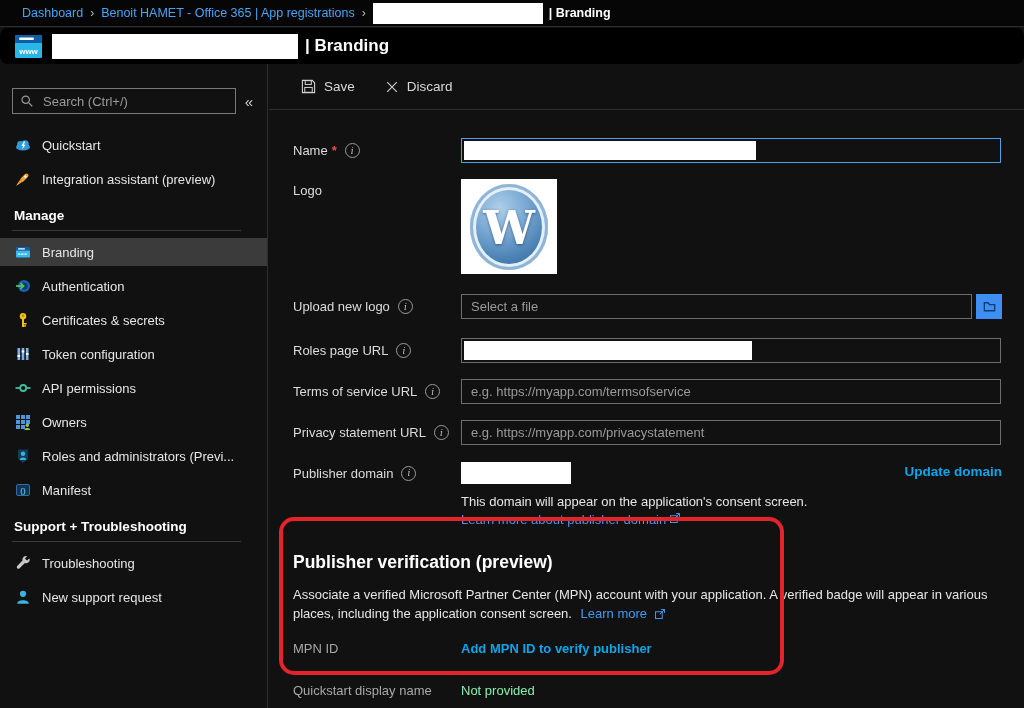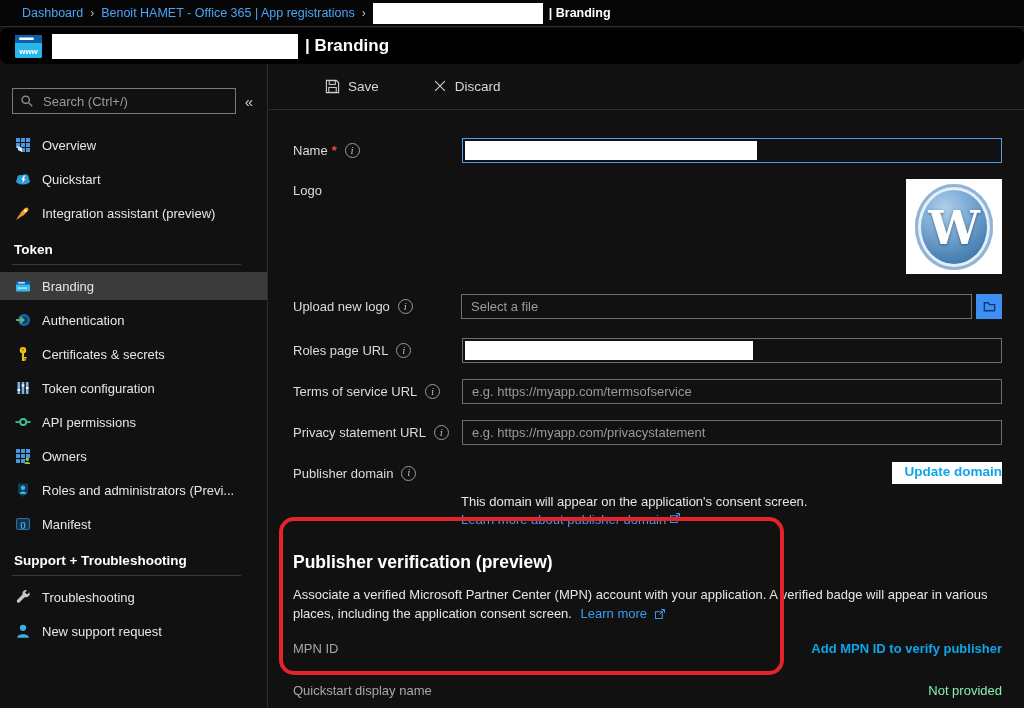--- a/index.html
+++ b/index.html
@@ -37,25 +37,25 @@
   .nav-item.selected{background:#3b3b3b;}
   .nav-icon{width:17px;height:17px;display:inline-flex;align-items:center;justify-content:center;flex:0 0 17px;}
   .nav-label{margin-left:11px;color:#e6e6e6;white-space:nowrap;}
   .nav-header{font-weight:700;font-size:13.5px;color:#fff;padding-left:14px;margin:15px 0 7px 0;}
   .nav-divider{border:none;border-top:1px solid #3a3a3a;margin:0 26px 7px 12px;}
 
   
   .content{position:absolute;top:64px;left:269px;right:0;bottom:0;background:#111;}
   .toolbar{height:46px;border-bottom:1px solid #2f2f2f;display:flex;align-items:center;
            padding-left:32px;box-sizing:border-box;}
-  .tool-btn{display:flex;margin-right:30px;cursor:pointer;color:#d8d8d8;margin-left:24px;}
+  .tool-btn{display:flex;align-items:center;margin-right:30px;cursor:pointer;color:#d8d8d8;}
   .tool-btn .tlabel{margin-left:8px;font-size:13.5px;}
 
   .form{position:relative;padding:28px 22px 0 24px;}
-  .row{display:flex;align-items:center;position:relative;justify-content:space-between;}
+  .row{display:flex;align-items:center;position:relative;}
   .row-label{width:168px;flex:0 0 168px;color:#dcdcdc;display:flex;align-items:center;}
   .req{color:#ee4b4b;margin-left:4px;font-weight:700;}
   .info-i{width:13px;height:13px;border:1px solid #9a9a9a;border-radius:50%;color:#c0c0c0;
           font-family:"DejaVu Serif",serif;font-size:9px;font-style:italic;display:inline-flex;
           align-items:center;justify-content:center;margin-left:8px;flex:0 0 13px;cursor:pointer;}
   .input-shell{height:25px;border:1px solid #6e6e6e;background:#111;display:flex;align-items:center;
                box-sizing:border-box;position:relative;}
   .input-shell input{width:100%;background:transparent;border:0;outline:none;color:#ddd;
                      font-family:"Liberation Sans",sans-serif;font-size:13px;padding:0 9px;}
   .input-shell input::placeholder{color:#9a9a9a;}
@@ -129,39 +129,20 @@
         </svg>
         <input type="text" placeholder="Search (Ctrl+/)" style="">
       </div>
       <span class="collapse-btn">«</span>
     </div>
 
     <nav class="nav">
       <div class="nav-item">
         <span class="nav-icon">
           <svg width="16" height="16" viewBox="0 0 16 16">
-            <g fill="#4a97dd">
-              <rect x="1" y="1" width="4" height="4"></rect>
-                <rect x="6" y="1" width="4" height="4"></rect>
-                <rect x="11" y="1" width="4" height="4"></rect>
-              <rect x="1" y="6" width="4" height="4"></rect>
-                <rect x="6" y="6" width="4" height="4"></rect>
-                <rect x="11" y="6" width="4" height="4"></rect>
-              <rect x="6" y="11" width="4" height="4"></rect>
-                <rect x="11" y="11" width="4" height="4"></rect>
-            </g>
-            <polygon points="3,9 7,11 7,15 3,13" fill="#e8f2fa"></polygon>
-            <polygon points="3,9 7,11 5,12.5 1,10.5" fill="#bcd8ee"></polygon>
-          </svg>
-        </span>
-        <span class="nav-label">Overview</span>
-      </div>
-      <div class="nav-item">
-        <span class="nav-icon">
-          <svg width="16" height="16" viewBox="0 0 16 16">
             <circle cx="5.5" cy="7.5" r="3.4" fill="#2f9bd8"></circle>
             <circle cx="10" cy="7" r="3.8" fill="#2f9bd8"></circle>
             <ellipse cx="8" cy="10" rx="7" ry="3.6" fill="#2f9bd8"></ellipse>
             <polygon points="8.8,4.5 6.5,9 8,9 7.2,12.5 10.5,7.8 8.8,7.8 10.2,4.5" fill="#fff"></polygon>
           </svg>
         </span>
         <span class="nav-label">Quickstart</span>
       </div>
       <div class="nav-item">
         <span class="nav-icon">
@@ -170,21 +151,21 @@
             <g transform="rotate(45 9 7)">
               <rect x="7" y="1.5" width="4" height="10" rx="2" fill="#f59e2a"></rect>
               <circle cx="9" cy="5" r="1.3" fill="#fff"></circle>
             </g>
             <polygon points="4,10 2.5,12.5 5.5,11.5" fill="#e86a1e"></polygon>
           </svg>
         </span>
         <span class="nav-label">Integration assistant (preview)</span>
       </div>
 
-      <div class="nav-header">Token</div>
+      <div class="nav-header">Manage</div>
       <hr class="nav-divider">
 
       <div class="nav-item selected">
         <span class="nav-icon">
           <svg width="16" height="16" viewBox="0 0 16 16">
             <rect x="1" y="3" width="14" height="10.5" rx="1" fill="#35b9f0"></rect>
             <rect x="1" y="3" width="14" height="3.6" fill="#0d5fa8"></rect>
             <rect x="3" y="4.2" width="7" height="1.3" rx="0.6" fill="#fff"></rect>
             <rect x="3" y="9.5" width="2.4" height="1.2" fill="#fff"></rect>
             <rect x="6.2" y="9.5" width="2.4" height="1.2" fill="#fff"></rect>

